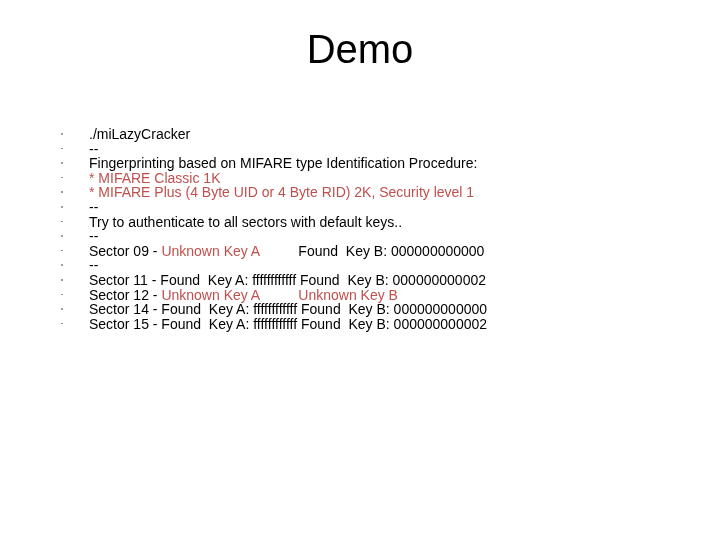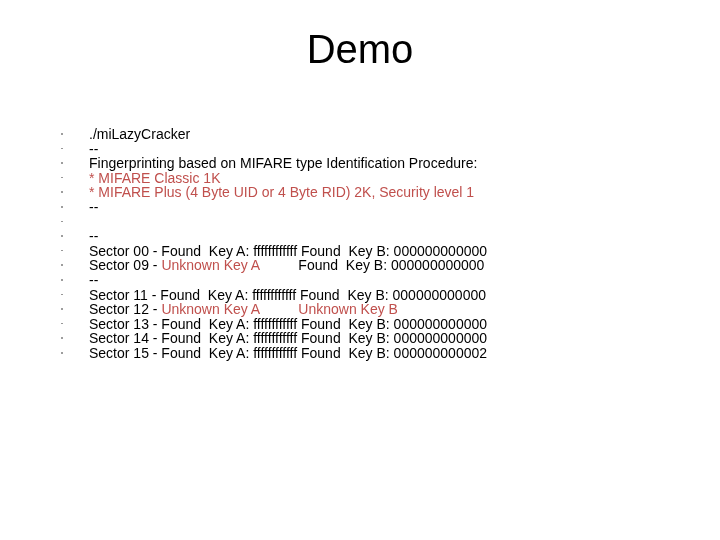--- a/index.html
+++ b/index.html
@@ -83,25 +83,23 @@
 
   <div class="slide-title">Demo</div>
 
   <ul class="body-list" id="bodyList">
       <li class="line"><span class="bullet-dot"></span><span class="txt black">./miLazyCracker</span></li>
       <li class="line"><span class="bullet-dot"></span><span class="txt black">--</span></li>
       <li class="line"><span class="bullet-dot"></span><span class="txt black">Fingerprinting based on MIFARE type Identification Procedure:</span></li>
       <li class="line"><span class="bullet-dot"></span><span class="txt red">* MIFARE Classic 1K</span></li>
       <li class="line"><span class="bullet-dot"></span><span class="txt red">* MIFARE Plus (4 Byte UID or 4 Byte RID) 2K, Security level 1</span></li>
       <li class="line"><span class="bullet-dot"></span><span class="txt black">--</span></li>
-      <li class="line"><span class="bullet-dot"></span></li>
+      <li class="line"><span class="bullet-dot"></span><span class="txt black">Try to authenticate to all sectors with default keys..</span></li>
       <li class="line"><span class="bullet-dot"></span><span class="txt black">--</span></li>
-      <li class="line"><span class="bullet-dot"></span><span class="txt black">Sector 00 - Found  Key A: ffffffffffff Found  Key B: 000000000000</span></li>
       <li class="line"><span class="bullet-dot"></span><span class="txt black">Sector 09 - </span><span class="txt red">Unknown Key A</span><span class="txt black">          </span><span class="txt black">Found  Key B: 000000000000</span></li>
       <li class="line"><span class="bullet-dot"></span><span class="txt black">--</span></li>
-      <li class="line"><span class="bullet-dot"></span><span class="txt black">Sector 11 - Found  Key A: ffffffffffff Found  Key B: 000000000000</span></li>
+      <li class="line"><span class="bullet-dot"></span><span class="txt black">Sector 11 - Found  Key A: ffffffffffff Found  Key B: 000000000002</span></li>
       <li class="line"><span class="bullet-dot"></span><span class="txt black">Sector 12 - </span><span class="txt red">Unknown Key A</span><span class="txt black">          </span><span class="txt red">Unknown Key B</span></li>
-      <li class="line"><span class="bullet-dot"></span><span class="txt black">Sector 13 - Found  Key A: ffffffffffff Found  Key B: 000000000000</span></li>
       <li class="line"><span class="bullet-dot"></span><span class="txt black">Sector 14 - Found  Key A: ffffffffffff Found  Key B: 000000000000</span></li>
       <li class="line"><span class="bullet-dot"></span><span class="txt black">Sector 15 - Found  Key A: ffffffffffff Found  Key B: 000000000002</span></li>
     </ul>
 
 </div>
 
 </body></html>

